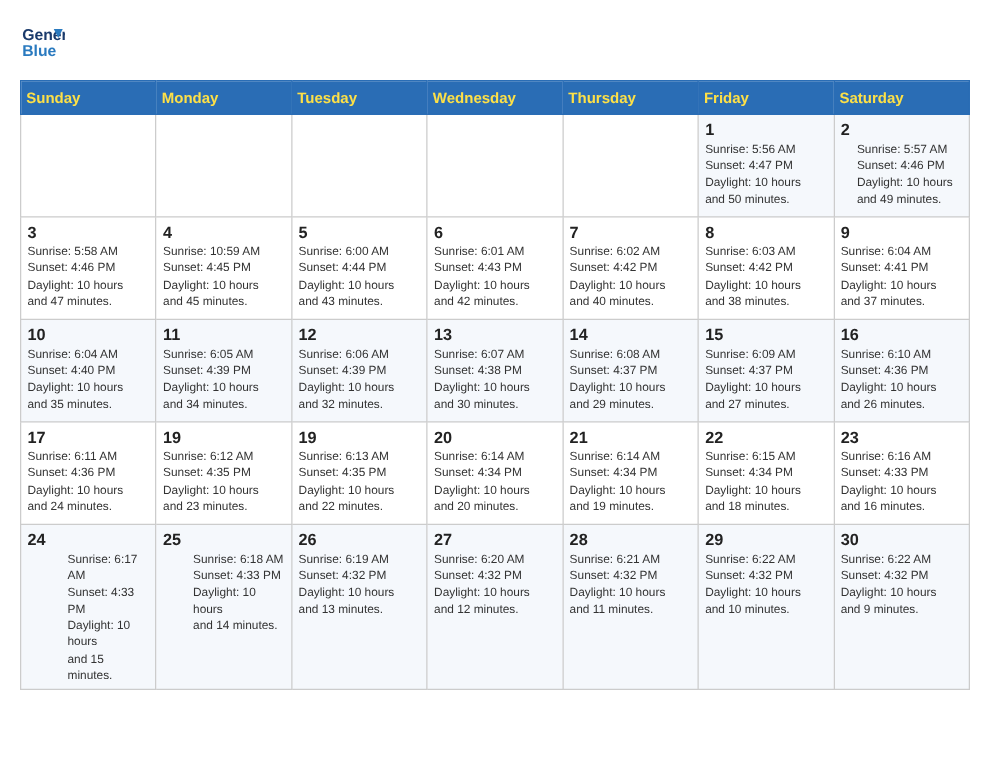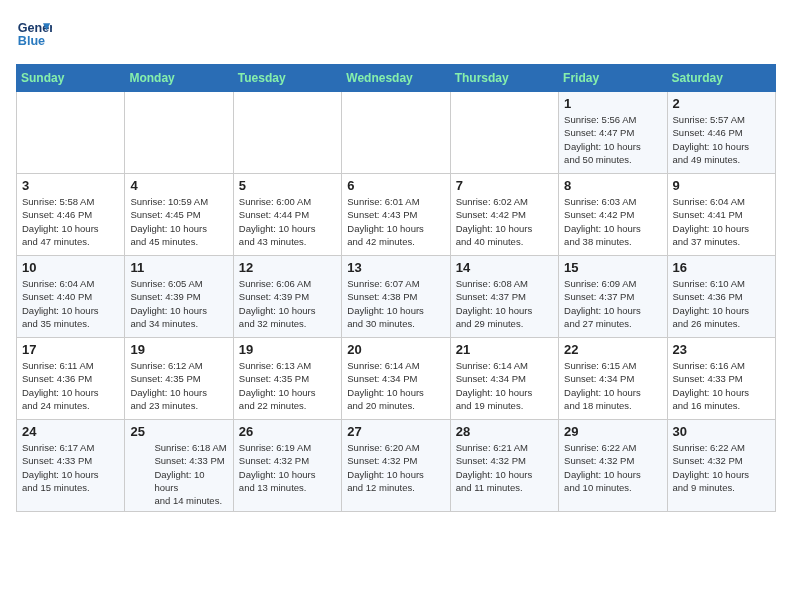--- a/index.html
+++ b/index.html
@@ -37,21 +37,21 @@
       font-size: 16px;
       color: #555;
     }
     table {
       width: 100%;
       border-collapse: collapse;
       table-layout: fixed;
     }
     thead th {
       background: #2a6db5;
-      color: #86efac;
+      color: #fde047;
       font-size: 12px;
       font-weight: bold;
       padding: 6px 4px;
       text-align: left;
       border: 1px solid #2a6db5;
     }
     tbody td {
       border: 1px solid #ccc;
       vertical-align: top;
       padding: 4px 5px;
@@ -117,21 +117,21 @@
         <td class="empty"></td>
         <td>
           <span class="day-num">1</span>
           <div class="day-info" style="white-space: pre-line;">Sunrise: 5:56 AM
 Sunset: 4:47 PM
 Daylight: 10 hours
 and 50 minutes.</div>
         </td>
         <td>
           <span class="day-num">2</span>
-          <div class="day-info" style="white-space: pre-line;">Sunrise: 5:57 AM
+          <div class="day-info" style="white-space: pre-line; margin-left: 13px;">Sunrise: 5:57 AM
 Sunset: 4:46 PM
 Daylight: 10 hours
 and 49 minutes.</div>
         </td>
       </tr>
       <tr>
         <td>
           <span class="day-num">3</span>
           <div class="day-info" style="white-space: pre-line;">Sunrise: 5:58 AM
 Sunset: 4:46 PM
@@ -279,21 +279,21 @@
           <span class="day-num">23</span>
           <div class="day-info" style="white-space: pre-line;">Sunrise: 6:16 AM
 Sunset: 4:33 PM
 Daylight: 10 hours
 and 16 minutes.</div>
         </td>
       </tr>
       <tr>
         <td>
           <span class="day-num">24</span>
-          <div class="day-info" style="white-space: pre-line;">Sunrise: 6:17 AM
+          <div class="day-info" style="white-space: pre-line; margin-left: 32px;">Sunrise: 6:17 AM
 Sunset: 4:33 PM
 Daylight: 10 hours
 and 15 minutes.</div>
         </td>
         <td>
           <span class="day-num">25</span>
           <div class="day-info" style="white-space: pre-line; margin-left: 24px;">Sunrise: 6:18 AM
 Sunset: 4:33 PM
 Daylight: 10 hours
 and 14 minutes.</div>

